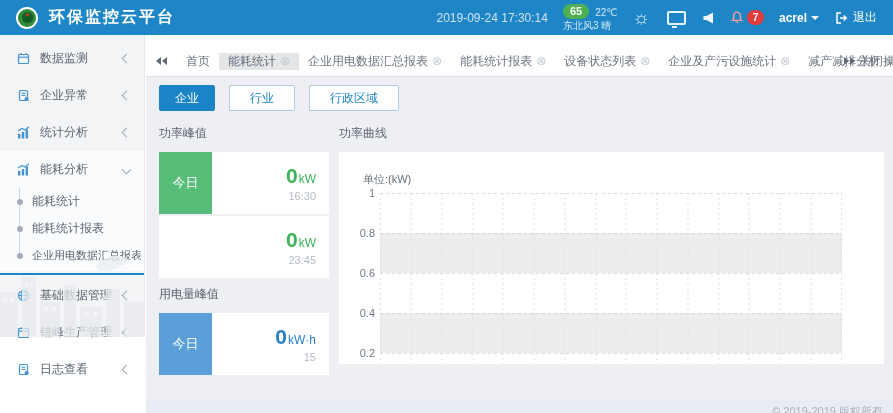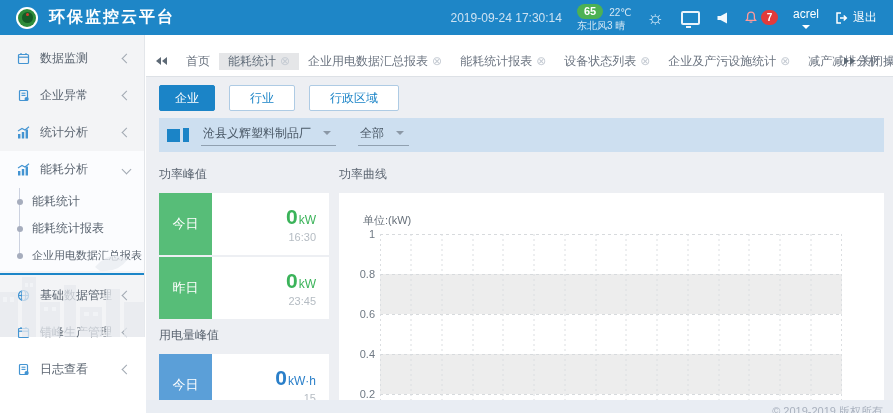--- a/index.html
+++ b/index.html
@@ -16,21 +16,21 @@
   .h-right{margin-left:auto;display:flex;align-items:center;gap:15px;margin-right:16px;}
   .h-datetime{color:#cde2f2;font-size:12px;}
   .weather{display:flex;flex-direction:column;font-size:10px;color:#d5e8f5;line-height:13px;}
   .weather-l1{display:flex;align-items:flex-end;gap:6px;}
   .aqi-badge{background:#4db153;color:#fff;font-size:11px;font-weight:bold;border-radius:9px;padding:0 7px;height:15px;line-height:15px;}
   .sun{font-size:19px;color:#d8ecfa;line-height:18px;}
   .mon{width:15px;height:10px;border:2px solid #eaf3fb;border-radius:2px;position:relative;margin:0 2px;}
   .mon::after{content:'';position:absolute;left:3px;bottom:-5px;width:5px;height:2px;background:#eaf3fb;}
   .bell-wrap{display:flex;align-items:center;}
   .badge-red{min-width:15px;height:15px;border-radius:8px;background:#e23b3b;color:#fff;font-size:10px;font-weight:bold;text-align:center;line-height:15px;margin-left:2px;padding:0 1px;}
-  .user{display:flex;align-items:center;gap:4px;color:#fff;font-size:12px;font-weight:normal;cursor:pointer;flex-direction:column;}
+  .user{display:flex;align-items:center;gap:4px;color:#fff;font-size:12px;font-weight:bold;cursor:pointer;}
   .caret-w{width:0;height:0;border-left:4px solid transparent;border-right:4px solid transparent;border-top:4px solid #fff;}
   .logout{display:flex;align-items:center;gap:5px;color:#fff;font-size:12px;cursor:pointer;}
 
   
   .sidebar{position:absolute;left:0;top:35px;width:145px;height:302px;background:#f3f4f6;border-right:1px solid #e3e6ea;padding-top:5px;box-sizing:border-box;z-index:6;}
   .side-item{display:flex;align-items:center;height:37px;padding:0 14px 0 17px;font-size:12px;color:#5a6470;cursor:pointer;}
   .s-icon{width:13px;height:13px;margin-right:10px;flex:none;display:inline-flex;}
   .chev{display:inline-block;width:6px;height:6px;margin-left:auto;}
   .chev-l{border-left:1.5px solid #a0a8b2;border-top:1.5px solid #a0a8b2;transform:rotate(-45deg);}
   .chev-d{border-right:1.5px solid #a0a8b2;border-bottom:1.5px solid #a0a8b2;transform:rotate(45deg);}
@@ -310,50 +310,35 @@
     <div class="tab-overflow">关闭操作</div>
   </div>
 
   <div class="main-content">
     <div class="btn-row">
       <button class="seg-btn active">企业</button>
       <button class="seg-btn">行业</button>
       <button class="seg-btn">行政区域</button>
     </div>
 
-    <div class="filter-bar">
-      <span class="sq-icon">
-          <i class="sq-big"></i>
-          <i class="sq-thin"></i>
-        </span>
-      <div class="dropdown">
-        <span>沧县义辉塑料制品厂</span>
-        <i class="caret-g"></i>
-      </div>
-      <div class="dropdown">
-        <span>全部</span>
-        <i class="caret-g"></i>
-      </div>
-    </div>
 
     <div class="panels">
       <div class="left-col">
         <div class="panel-title">功率峰值</div>
         <div class="stat-card">
           <div class="stat-label lbl-green">今日</div>
           <div class="stat-body">
             <div class="stat-value val-green">
                 <b>0</b>
                 <span>kW</span>
               </div>
             <div class="stat-time">16:30</div>
           </div>
         </div>
         <div class="stat-card">
-          <div class="stat-label lbl-green">昨日</div>
           <div class="stat-body">
             <div class="stat-value val-green">
                 <b>0</b>
                 <span>kW</span>
               </div>
             <div class="stat-time">23:45</div>
           </div>
         </div>
         <div class="panel-title t2">用电量峰值</div>
         <div class="stat-card">

